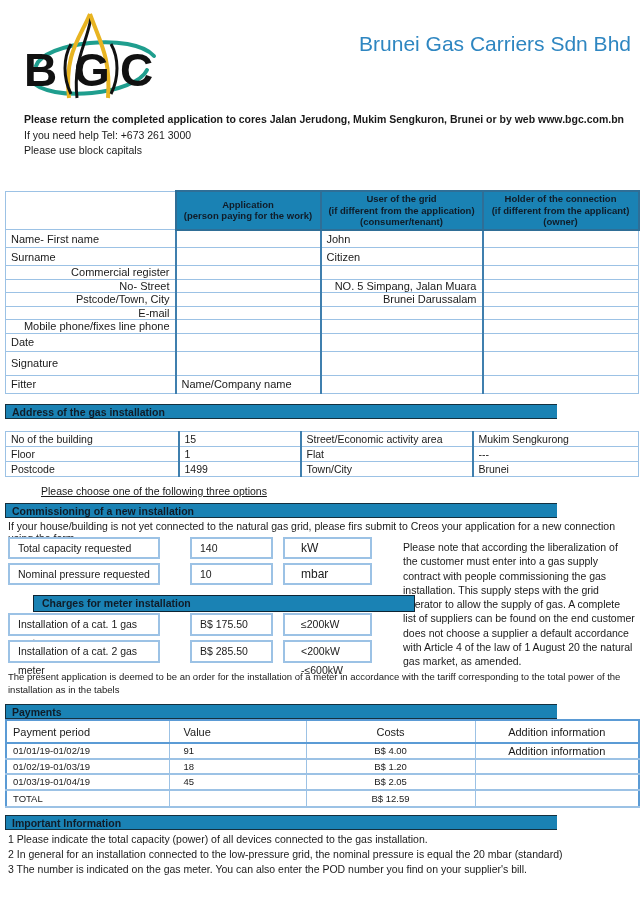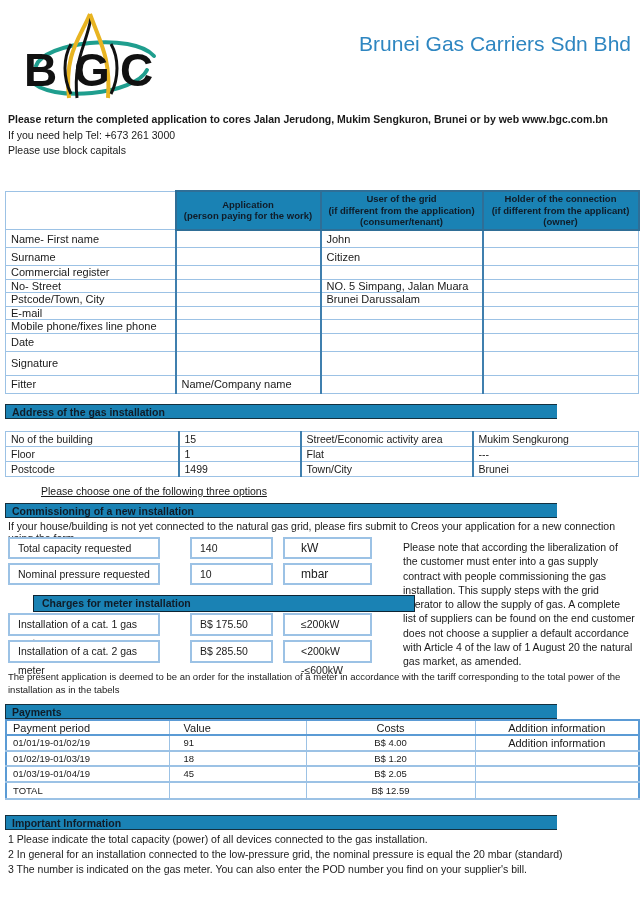--- a/index.html
+++ b/index.html
@@ -12,41 +12,41 @@
   }
   *{box-sizing:border-box;margin:0;padding:0;}
   body{margin:0;background:#fff;}
   .page{position:relative;width:643px;height:913px;background:#fff;
         font-family:"Liberation Sans",sans-serif;color:#1a1a1a;overflow:hidden;}
 
   
   .logo{position:absolute;left:14px;top:6px;width:155px;height:102px;}
   .company-title{position:absolute;right:12px;top:32px;font-size:21px;
         color:var(--title-blue);font-weight:400;}
-  .intro{position:absolute;left:8px;top:112px;font-size:10.5px;line-height:15.5px;}
+  .intro{position:absolute;left:24px;top:112px;font-size:10.5px;line-height:15.5px;}
   .intro .b{font-weight:bold;}
 
   
   .bar{position:absolute;left:5px;width:552px;height:15px;background:var(--blue);
        color:var(--bar-text);font-weight:bold;font-size:10.5px;line-height:13px;
        padding:1px 0 0 6px;border-left:1px solid #14303f;border-bottom:1px solid #14303f;
        border-top:1px solid #14303f;}
 
   
   table{border-collapse:collapse;table-layout:fixed;}
   .applicant{position:absolute;left:5px;top:190px;width:633px;border:1px solid var(--light);}
   .applicant th{background:var(--blue);color:var(--bar-text);font-size:9.5px;
        font-weight:bold;text-align:center;vertical-align:middle;line-height:11.5px;
        border:2px solid #2f6e96;height:38px;padding:1px 2px;}
   .applicant th.empty{background:#fff;border:none;border-right:2px solid #2f6e96;}
   .applicant td{border-top:1px solid var(--light);border-right:2px solid var(--dark-line);
        font-size:11px;padding:0 5px;vertical-align:middle;}
   .applicant td:last-child{border-right:1px solid var(--light);}
   .applicant td:first-child{border-left:1px solid var(--light);}
-  tr.h18 td{height:18px;} tr.h14 td{height:13.5px;} tr.h24 td{height:24px;}
+  tr.h18 td{height:18px;} tr.h14 td{height:13.5px;text-align:right;} tr.h24 td{height:24px;}
 
   
   .address{position:absolute;left:5px;top:431px;width:633px;border:1px solid var(--light);}
   .address td{border:1px solid var(--light);border-right:2px solid var(--dark-line);
        font-size:10.5px;height:15px;padding:0 5px;vertical-align:middle;}
   .address td:last-child{border-right:1px solid var(--light);margin-top:24px;}
 
   .choose-options{position:absolute;left:8px;top:485px;font-size:10.5px;
        text-decoration:underline;margin-left:33px;}
 
@@ -64,21 +64,21 @@
   .charges-bar{position:absolute;left:8px;top:595px;width:382px;height:17px;
        background:var(--blue);color:var(--bar-text);font-weight:bold;font-size:10.5px;
        padding:1px 0 0 8px;border:1px solid #0e2433;margin-left:25px;}
 
   .footnote{position:absolute;left:8px;top:671px;width:630px;font-size:9.5px;
        line-height:12.5px;}
 
   
   .payments{position:absolute;left:5px;top:719px;width:633px;border:2px solid var(--med);}
   .payments th{font-size:11px;font-weight:400;border:1px solid var(--light);
-       border-bottom:2px solid var(--med);height:15px;text-align:left;padding:0 6px;
+       border-bottom:2px solid var(--med);height:23px;text-align:left;padding:0 6px;
        vertical-align:middle;}
   .payments td{font-size:9.5px;border:1px solid var(--light);border-bottom:2px solid var(--light);
        height:15.5px;padding:0 6px;vertical-align:middle;}
   .payments th.c,.payments td.c{text-align:center;}
   .payments th:nth-child(2),.payments td:nth-child(2){padding-left:14px;}
   .payments td.addinfo{font-size:11px;text-align:center;}
   .payments tr.total td{height:17px;}
 
   .notes{position:absolute;left:8px;top:832px;font-size:10.5px;line-height:15px;}
 </style>

